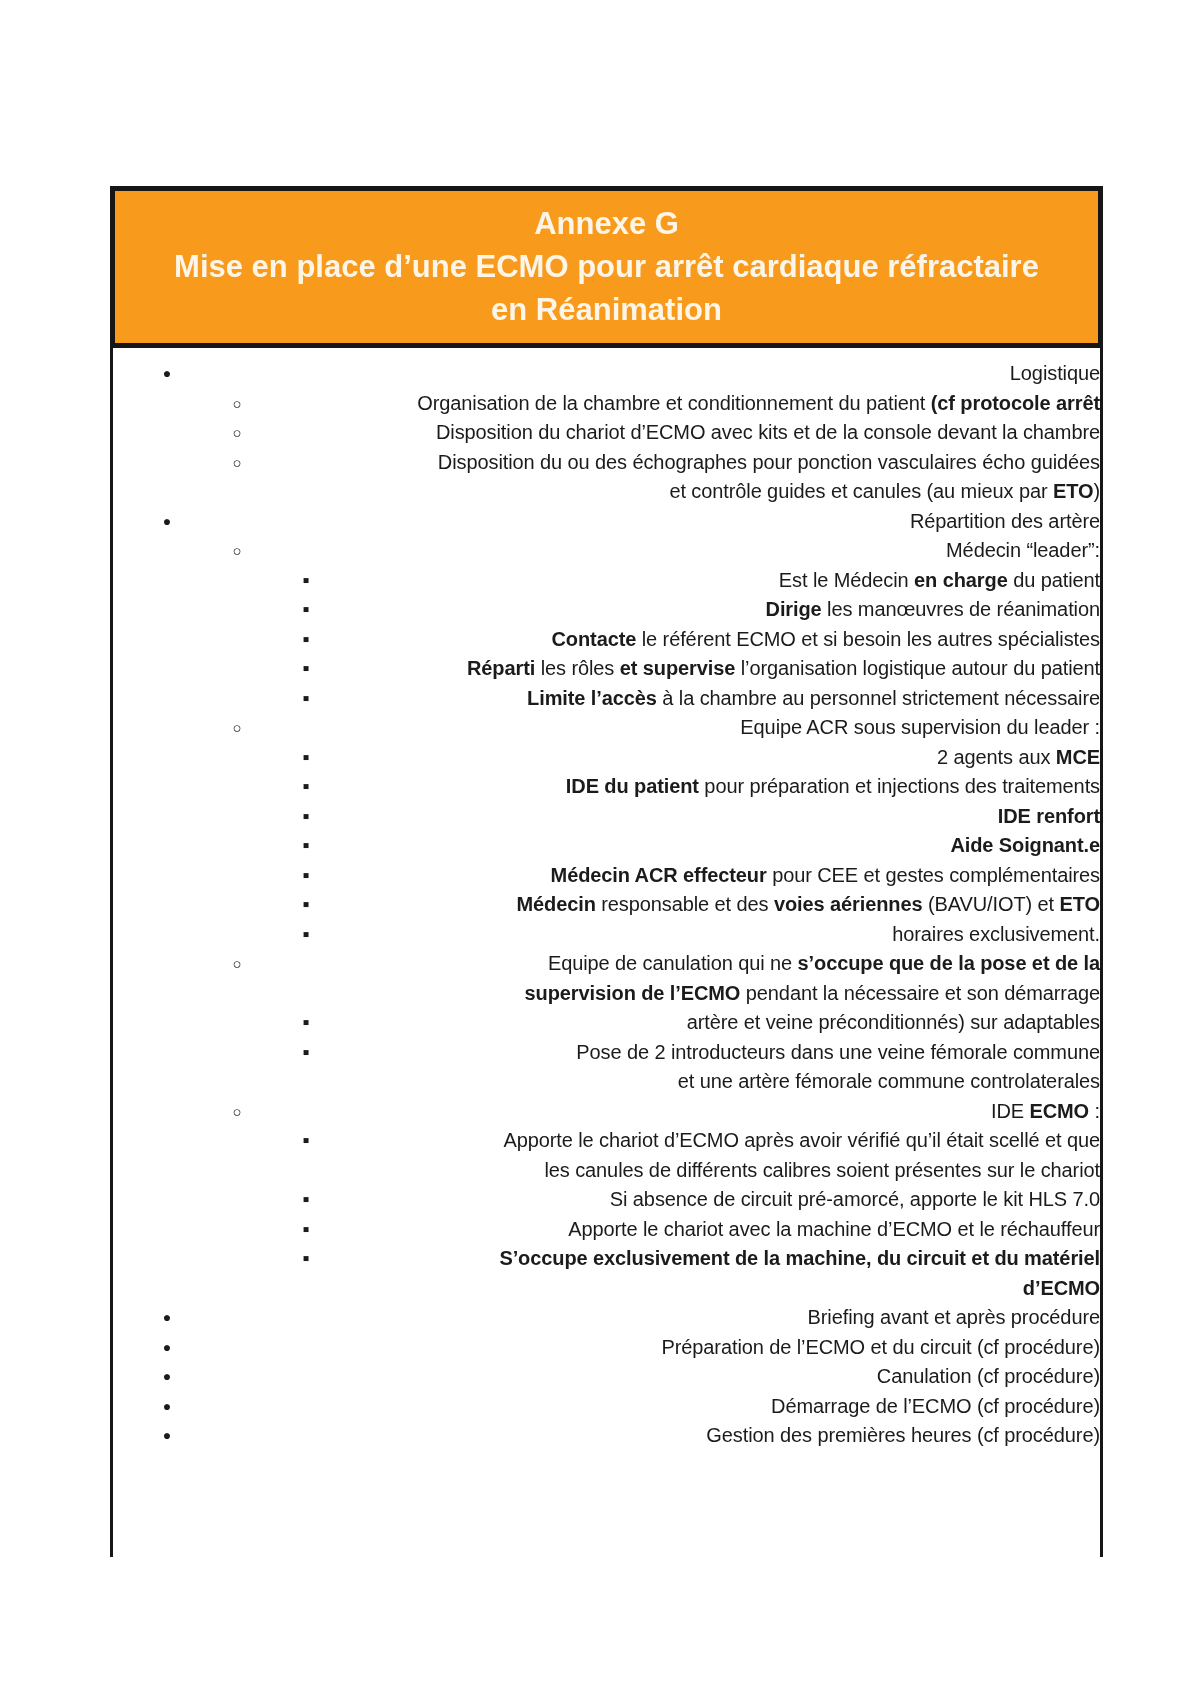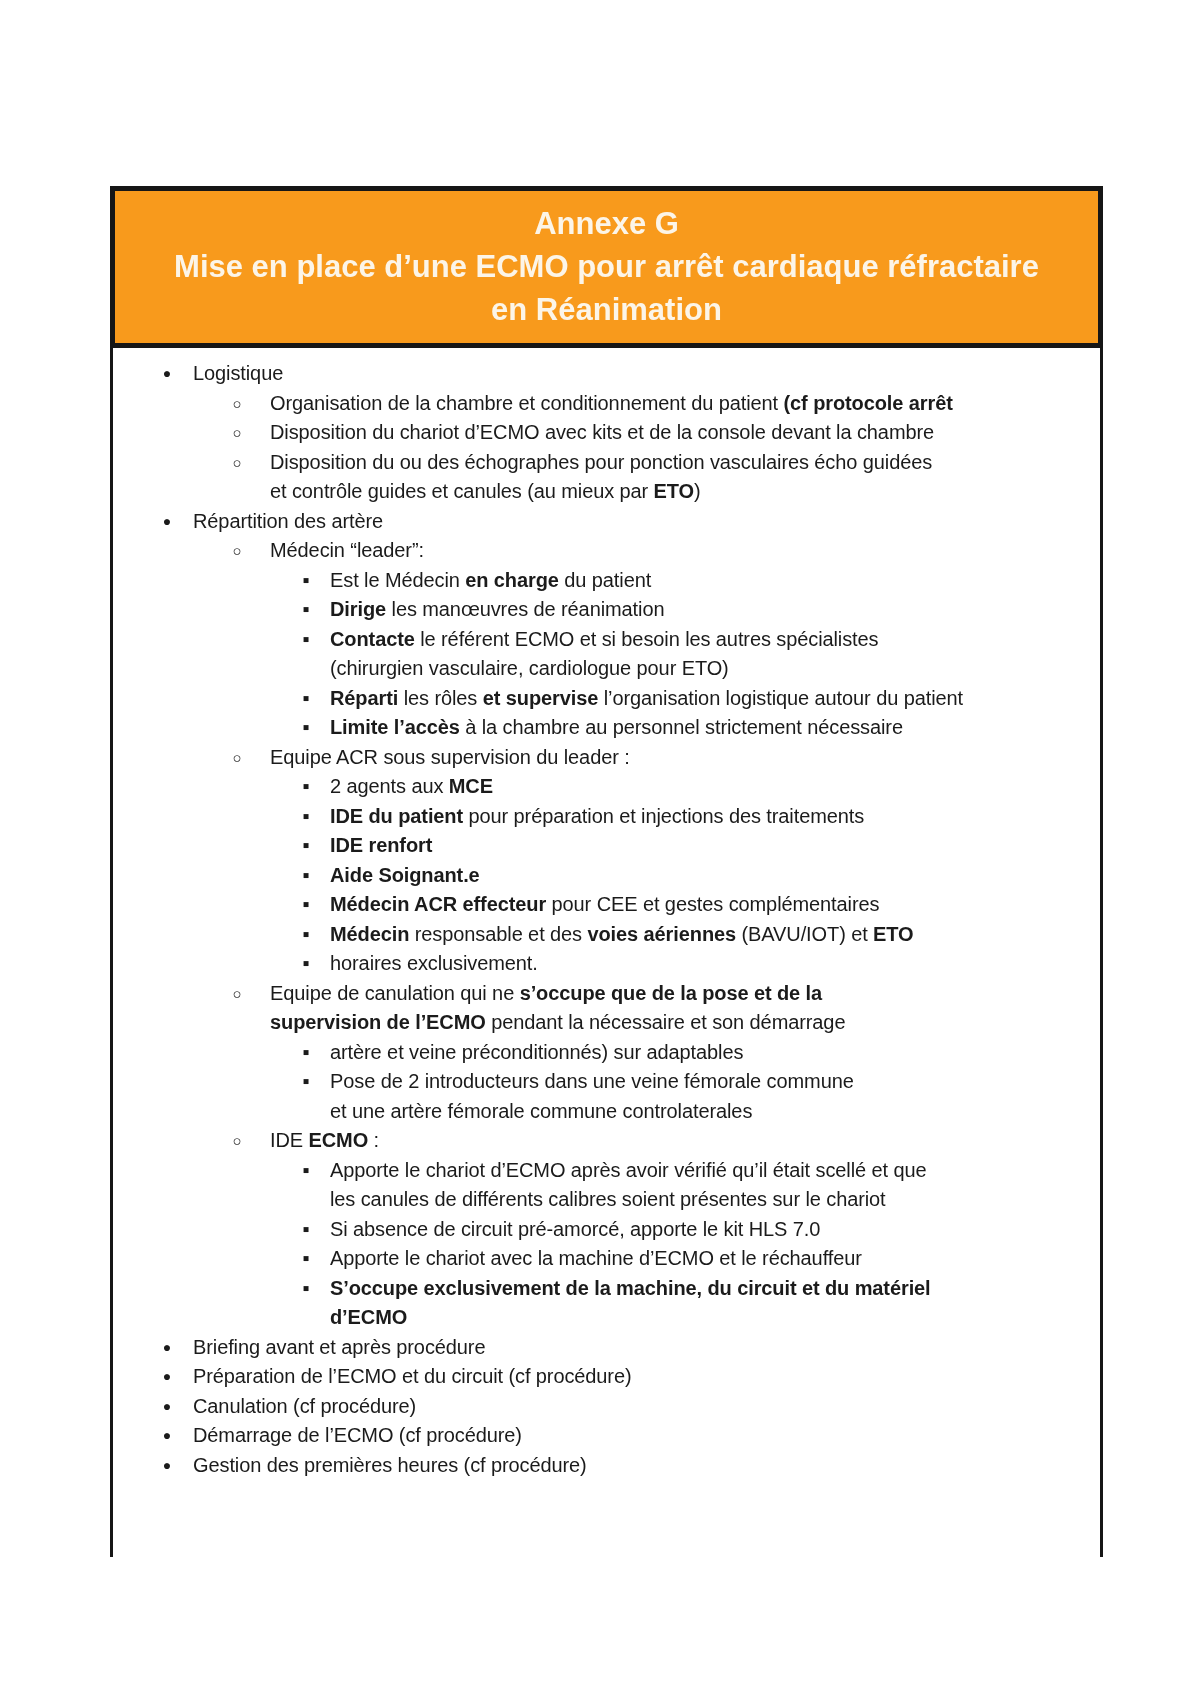--- a/index.html
+++ b/index.html
@@ -45,20 +45,21 @@
     padding-top:11px;
     overflow:hidden;
     background:#fff;
   }
   .item{position:relative;}
   .line{
     line-height:29.5px;
     font-size:20px;
     letter-spacing:-0.1px;
     white-space:nowrap;
+    text-align:right;
   }
   .bold{font-weight:bold;margin-top:33px;}
   .bullet{
     position:absolute;
     top:0;
     width:20px;
     text-align:center;
     line-height:29.5px;
     color:var(--text);
   }
@@ -119,21 +120,20 @@
           <span class="bullet">▪</span>
           <div class="line"><span>Est le Médecin </span><span class="bold">en charge</span><span> du patient</span></div>
         </div>
         <div class="item l3">
           <span class="bullet">▪</span>
           <div class="line"><span class="bold">Dirige</span><span> les manœuvres de réanimation</span></div>
         </div>
         <div class="item l3">
           <span class="bullet">▪</span>
           <div class="line"><span class="bold">Contacte</span><span> le référent ECMO et si besoin les autres spécialistes</span></div>
-          <div class="line"><span>(chirurgien vasculaire, cardiologue pour ETO)</span></div>
         </div>
         <div class="item l3">
           <span class="bullet">▪</span>
           <div class="line"><span class="bold">Réparti</span><span> les rôles </span><span class="bold">et supervise</span><span> l’organisation logistique autour du patient</span></div>
         </div>
         <div class="item l3">
           <span class="bullet">▪</span>
           <div class="line"><span class="bold">Limite l’accès</span><span> à la chambre au personnel strictement nécessaire</span></div>
         </div>
         <div class="item l2">

